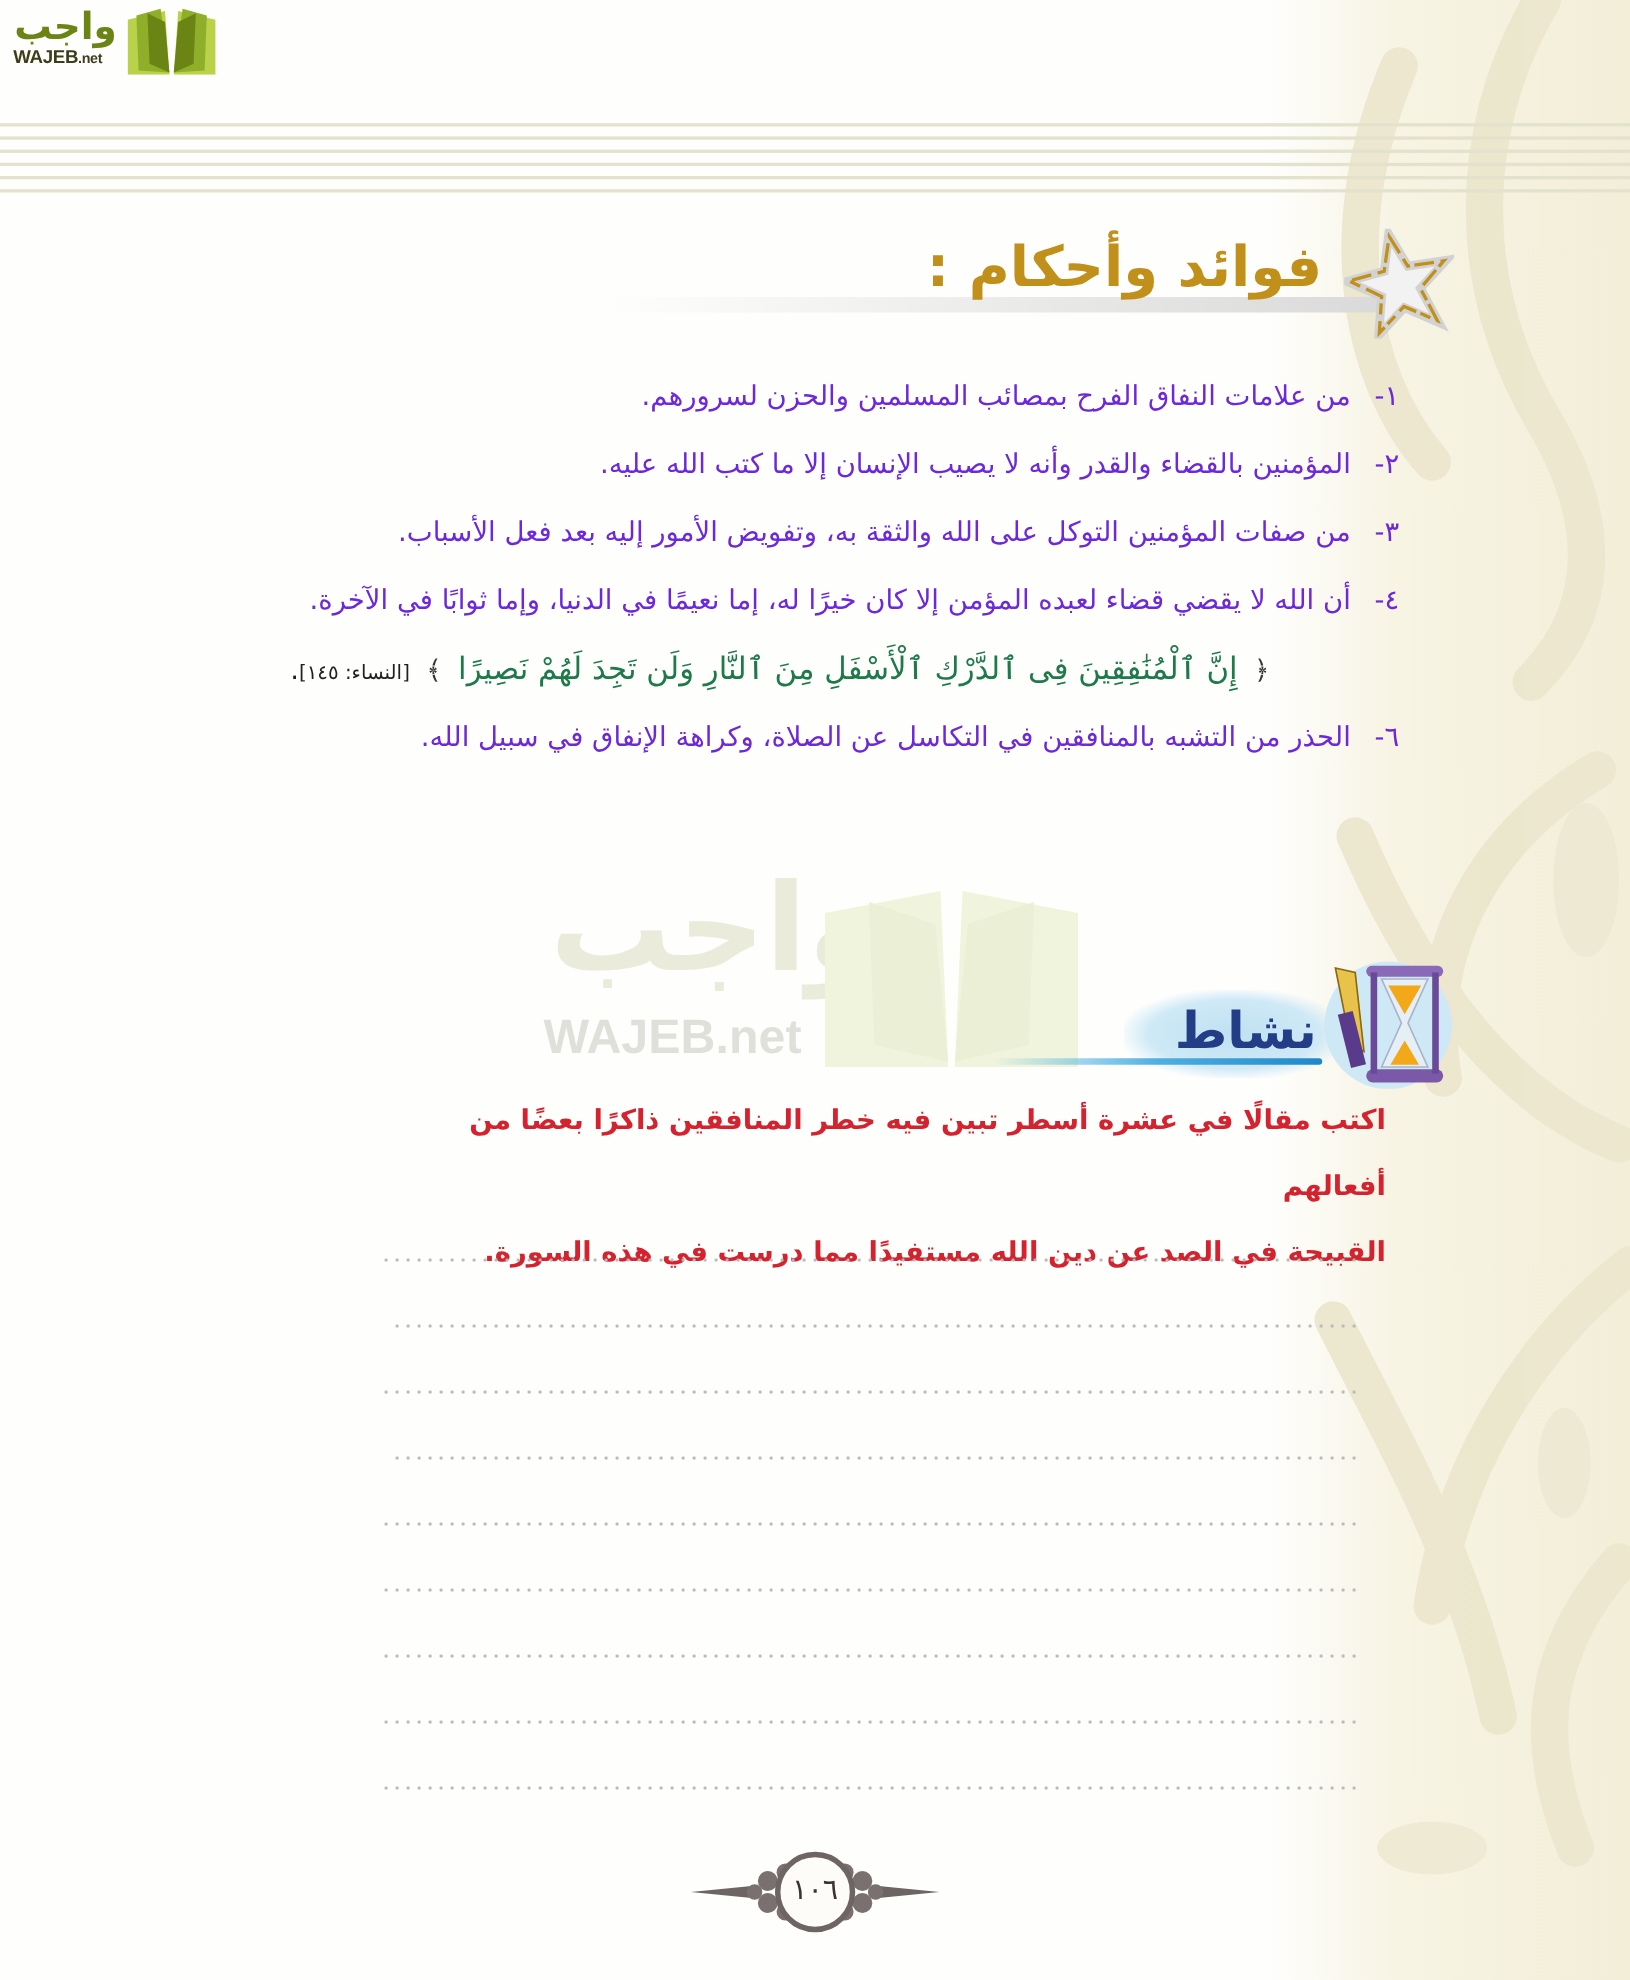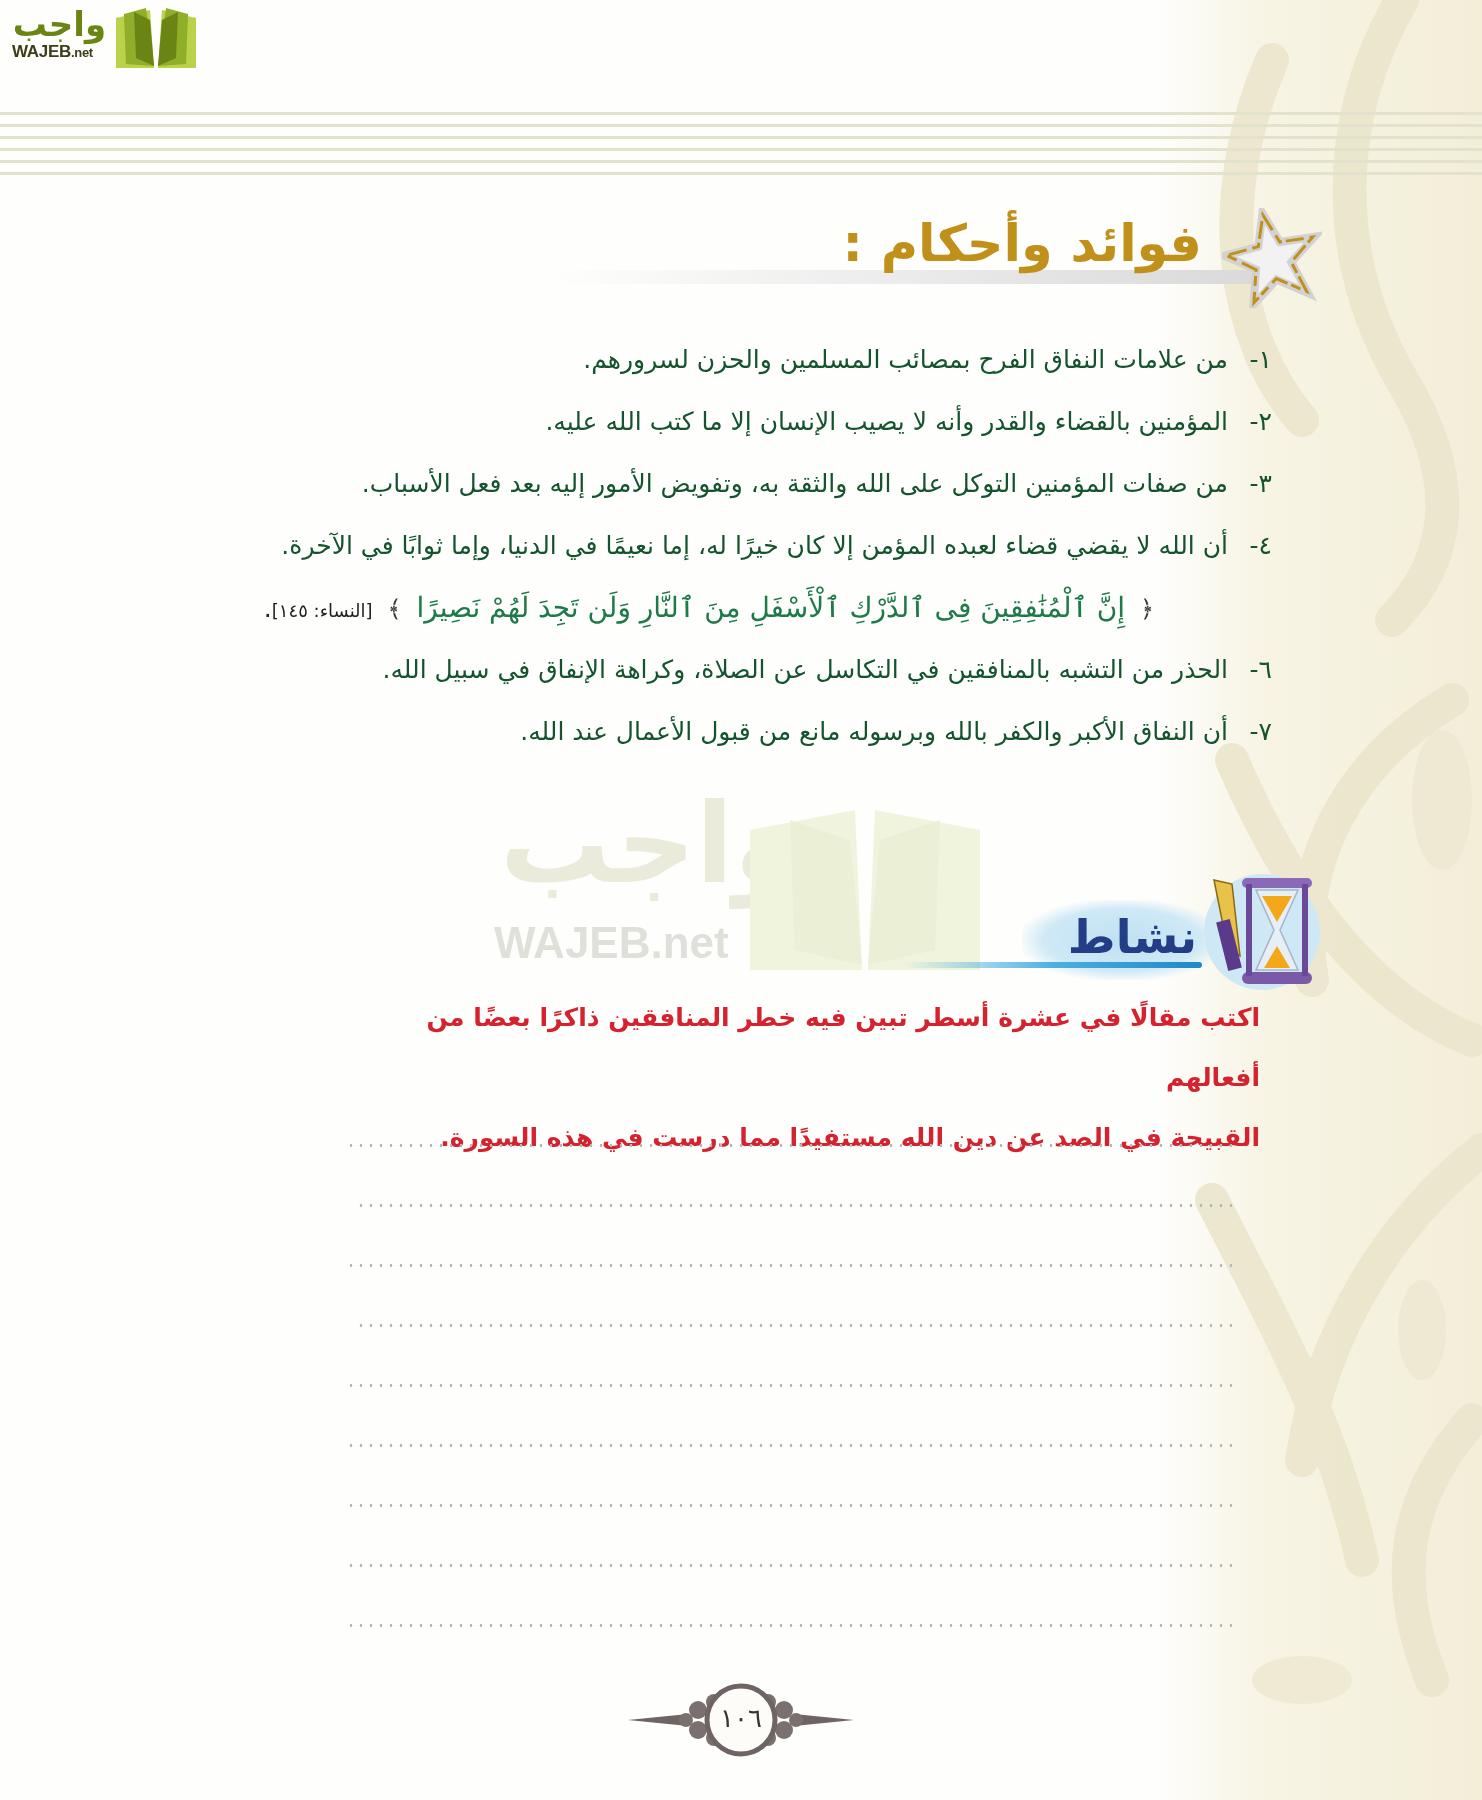--- a/index.html
+++ b/index.html
@@ -42,21 +42,21 @@
   }
   .section-title {
     position:absolute; right:110px; top:6px; font-size:51px; font-weight:bold; color:#c1901a;
     font-family:"DejaVu Sans", sans-serif; letter-spacing:1px;
   }
   .star-icon { position:absolute; right:-10px; top:0px; }
 
   
   .benefits { position:absolute; top:330px; right:210px; width:1080px; z-index:2; }
   .benefit {
-    font-size:25px; color:#14532d; line-height:60px; height:62px; white-space:nowrap;
+    font-size:25px; color:#6d28d9; line-height:60px; height:62px; white-space:nowrap;
     font-family:"DejaVu Sans", sans-serif;
   }
   .benefit .num { display:inline-block; min-width:44px; }
   .verse-line {
     font-size:28px; line-height:60px; height:62px; white-space:nowrap; text-align:center;
     padding-right:40px; font-family:"DejaVu Serif", serif;
   }
   .verse-text { color:#1f7a4a; }
   .ornate-bracket { color:#333; font-size:24px; display:inline-block; margin:0 6px; }
   .verse-ref { color:#231f20; font-size:18px; font-family:"DejaVu Sans", sans-serif; }
@@ -170,21 +170,20 @@
   <div class="benefit"><span class="num">٢-</span><span>المؤمنين بالقضاء والقدر وأنه لا يصيب الإنسان إلا ما كتب الله عليه.</span></div>
   <div class="benefit"><span class="num">٣-</span><span>من صفات المؤمنين التوكل على الله والثقة به، وتفويض الأمور إليه بعد فعل الأسباب.</span></div>
   <div class="benefit"><span class="num">٤-</span><span>أن الله لا يقضي قضاء لعبده المؤمن إلا كان خيرًا له، إما نعيمًا في الدنيا، وإما ثوابًا في الآخرة.</span></div>
   <div class="verse-line">
     <span class="ornate-bracket">﴿</span>
     <span class="verse-text">إِنَّ ٱلْمُنَٰفِقِينَ فِى ٱلدَّرْكِ ٱلْأَسْفَلِ مِنَ ٱلنَّارِ وَلَن تَجِدَ لَهُمْ نَصِيرًا</span>
     <span class="ornate-bracket">﴾</span>
     <span class="verse-ref">[النساء: ١٤٥]</span><span class="verse-ref-end">.</span>
   </div>
   <div class="benefit"><span class="num">٦-</span><span>الحذر من التشبه بالمنافقين في التكاسل عن الصلاة، وكراهة الإنفاق في سبيل الله.</span></div>
-  <div class="benefit"><span class="num">٧-</span><span>أن النفاق الأكبر والكفر بالله وبرسوله مانع من قبول الأعمال عند الله.</span></div>
 </div>
 
 <div class="watermark">
   <div class="wm-ar">واجب</div>
   <div class="wm-en">WAJEB.net</div>
   <svg class="wm-book" width="230" height="170" viewBox="0 0 230 170">
     <path d="M0 30 L105 10 L112 170 L0 170 Z" fill="#e6ecc4"></path>
     <path d="M230 30 L125 10 L118 170 L230 170 Z" fill="#e6ecc4"></path>
     <path d="M40 20 L100 40 L112 165 L45 150 Z" fill="#dde3b6"></path>
     <path d="M190 20 L130 40 L118 165 L185 150 Z" fill="#dde3b6"></path>

